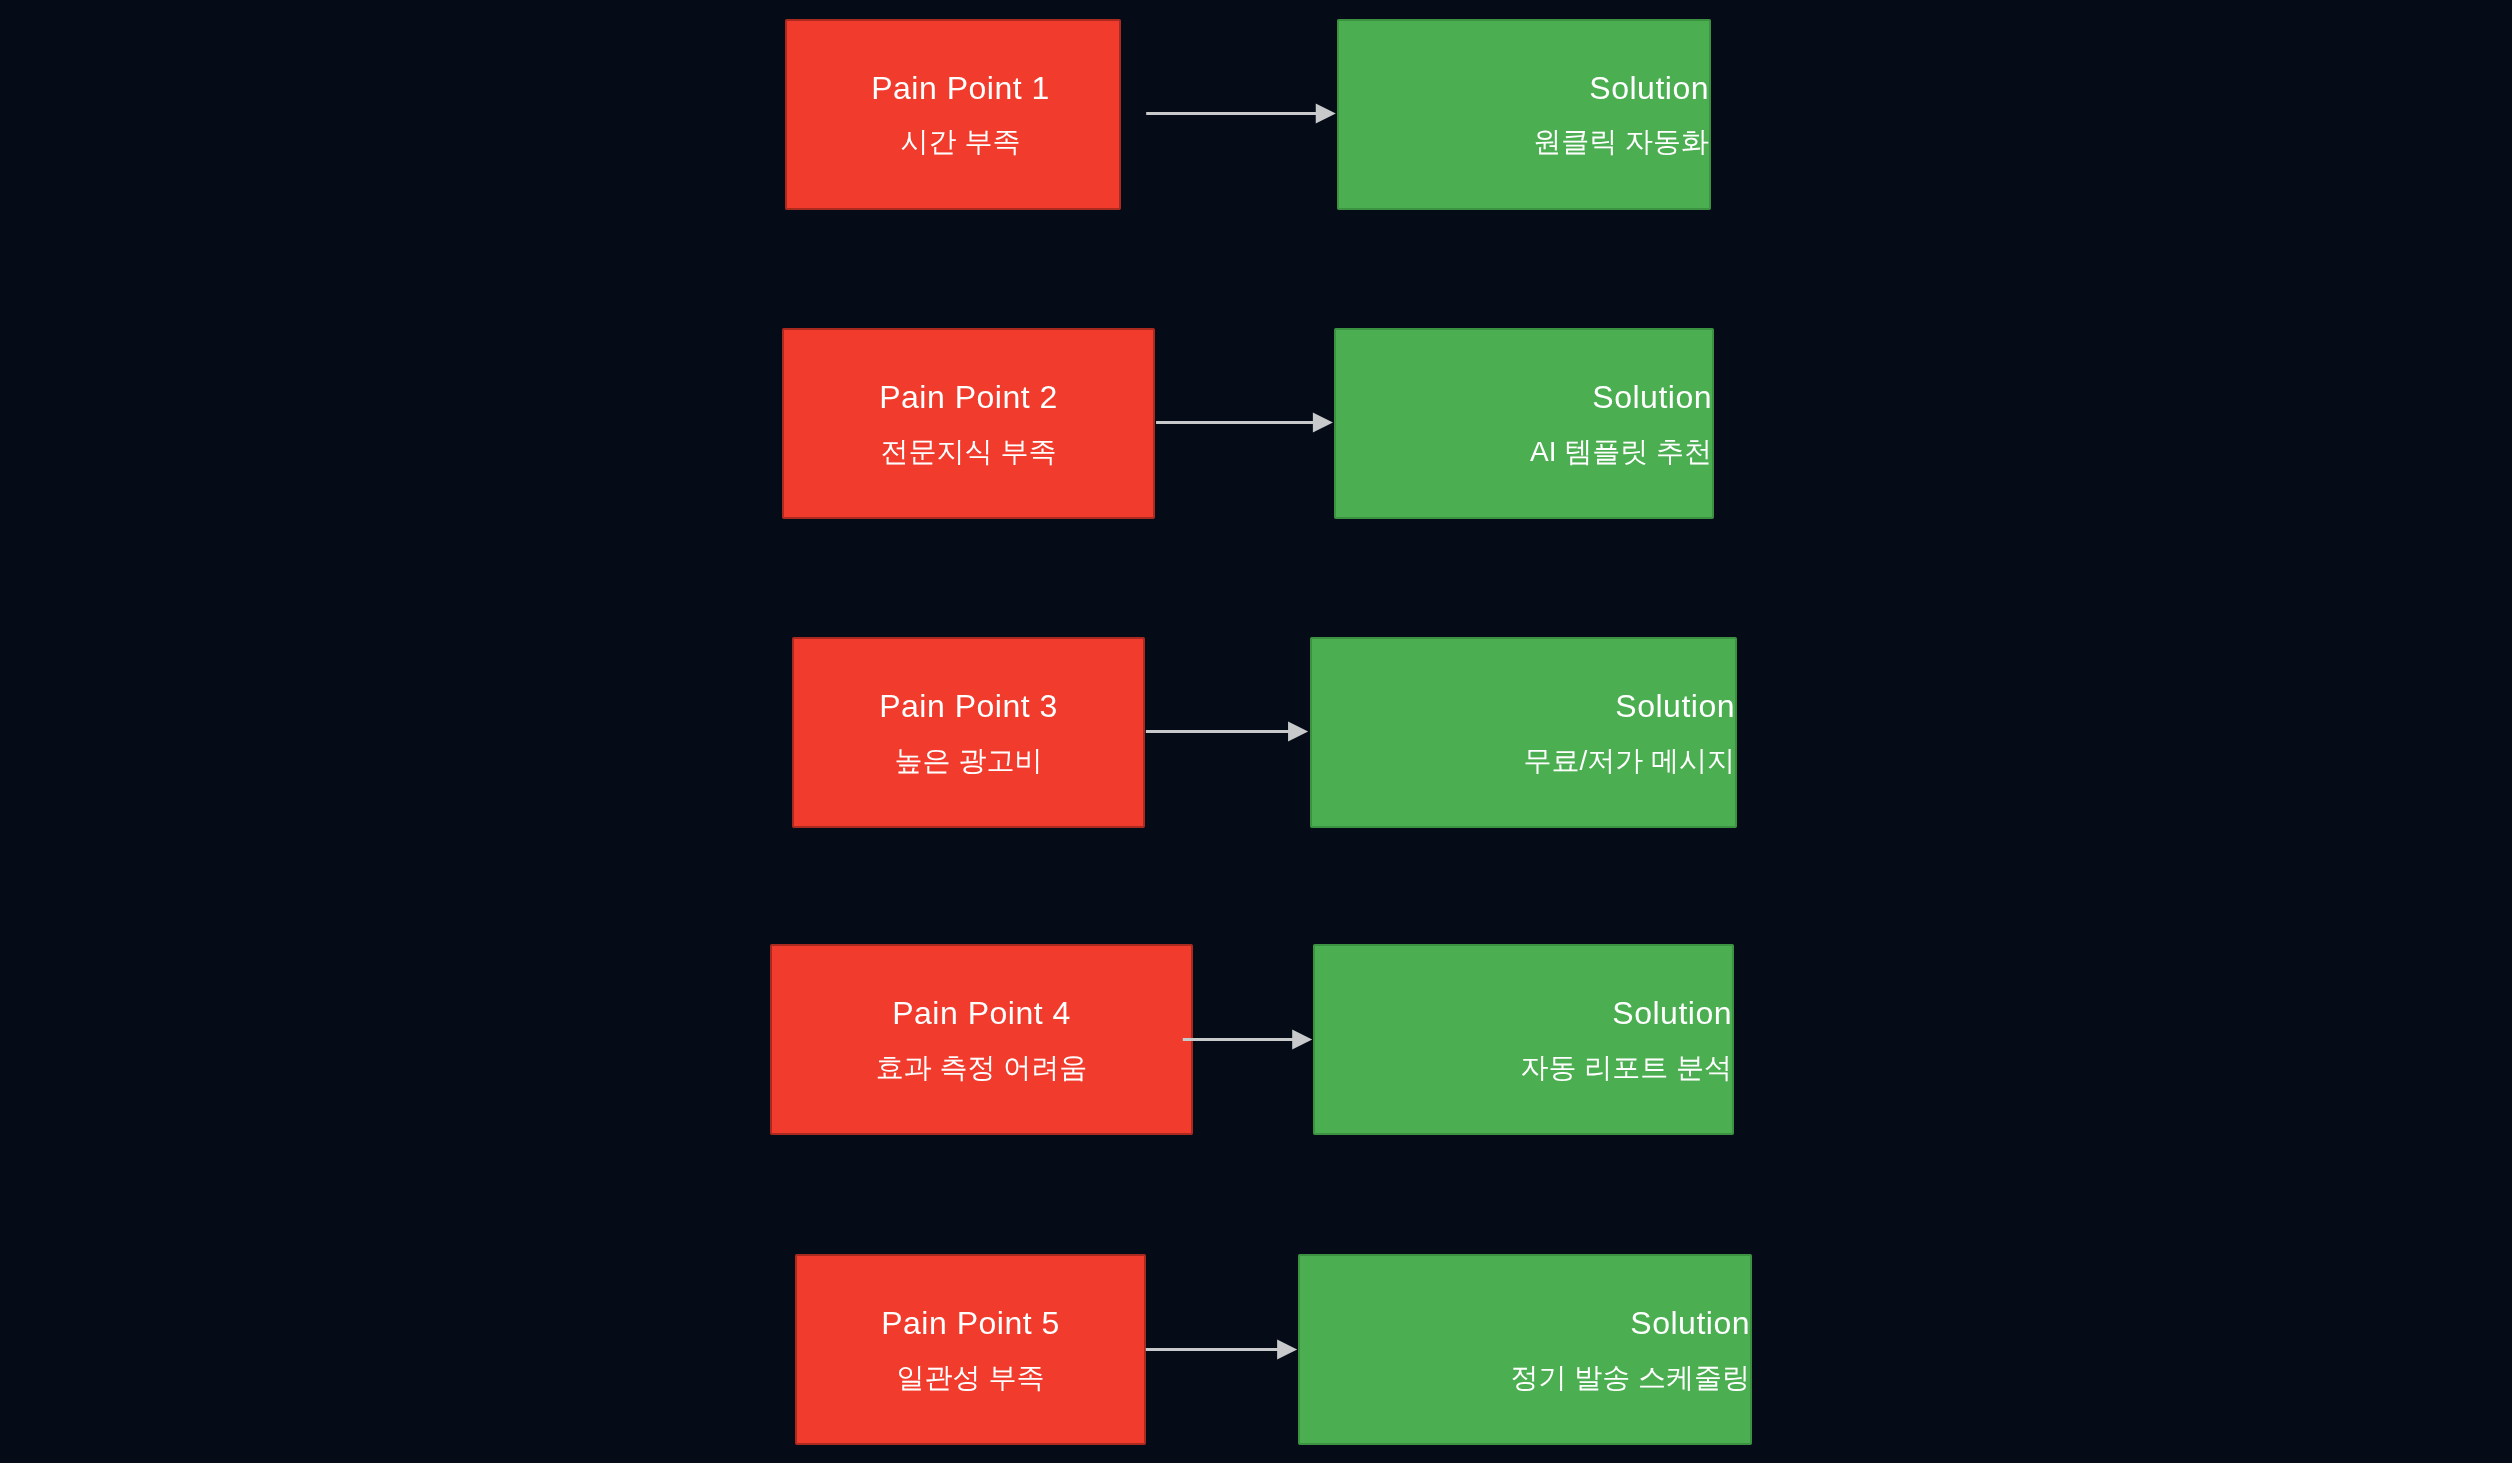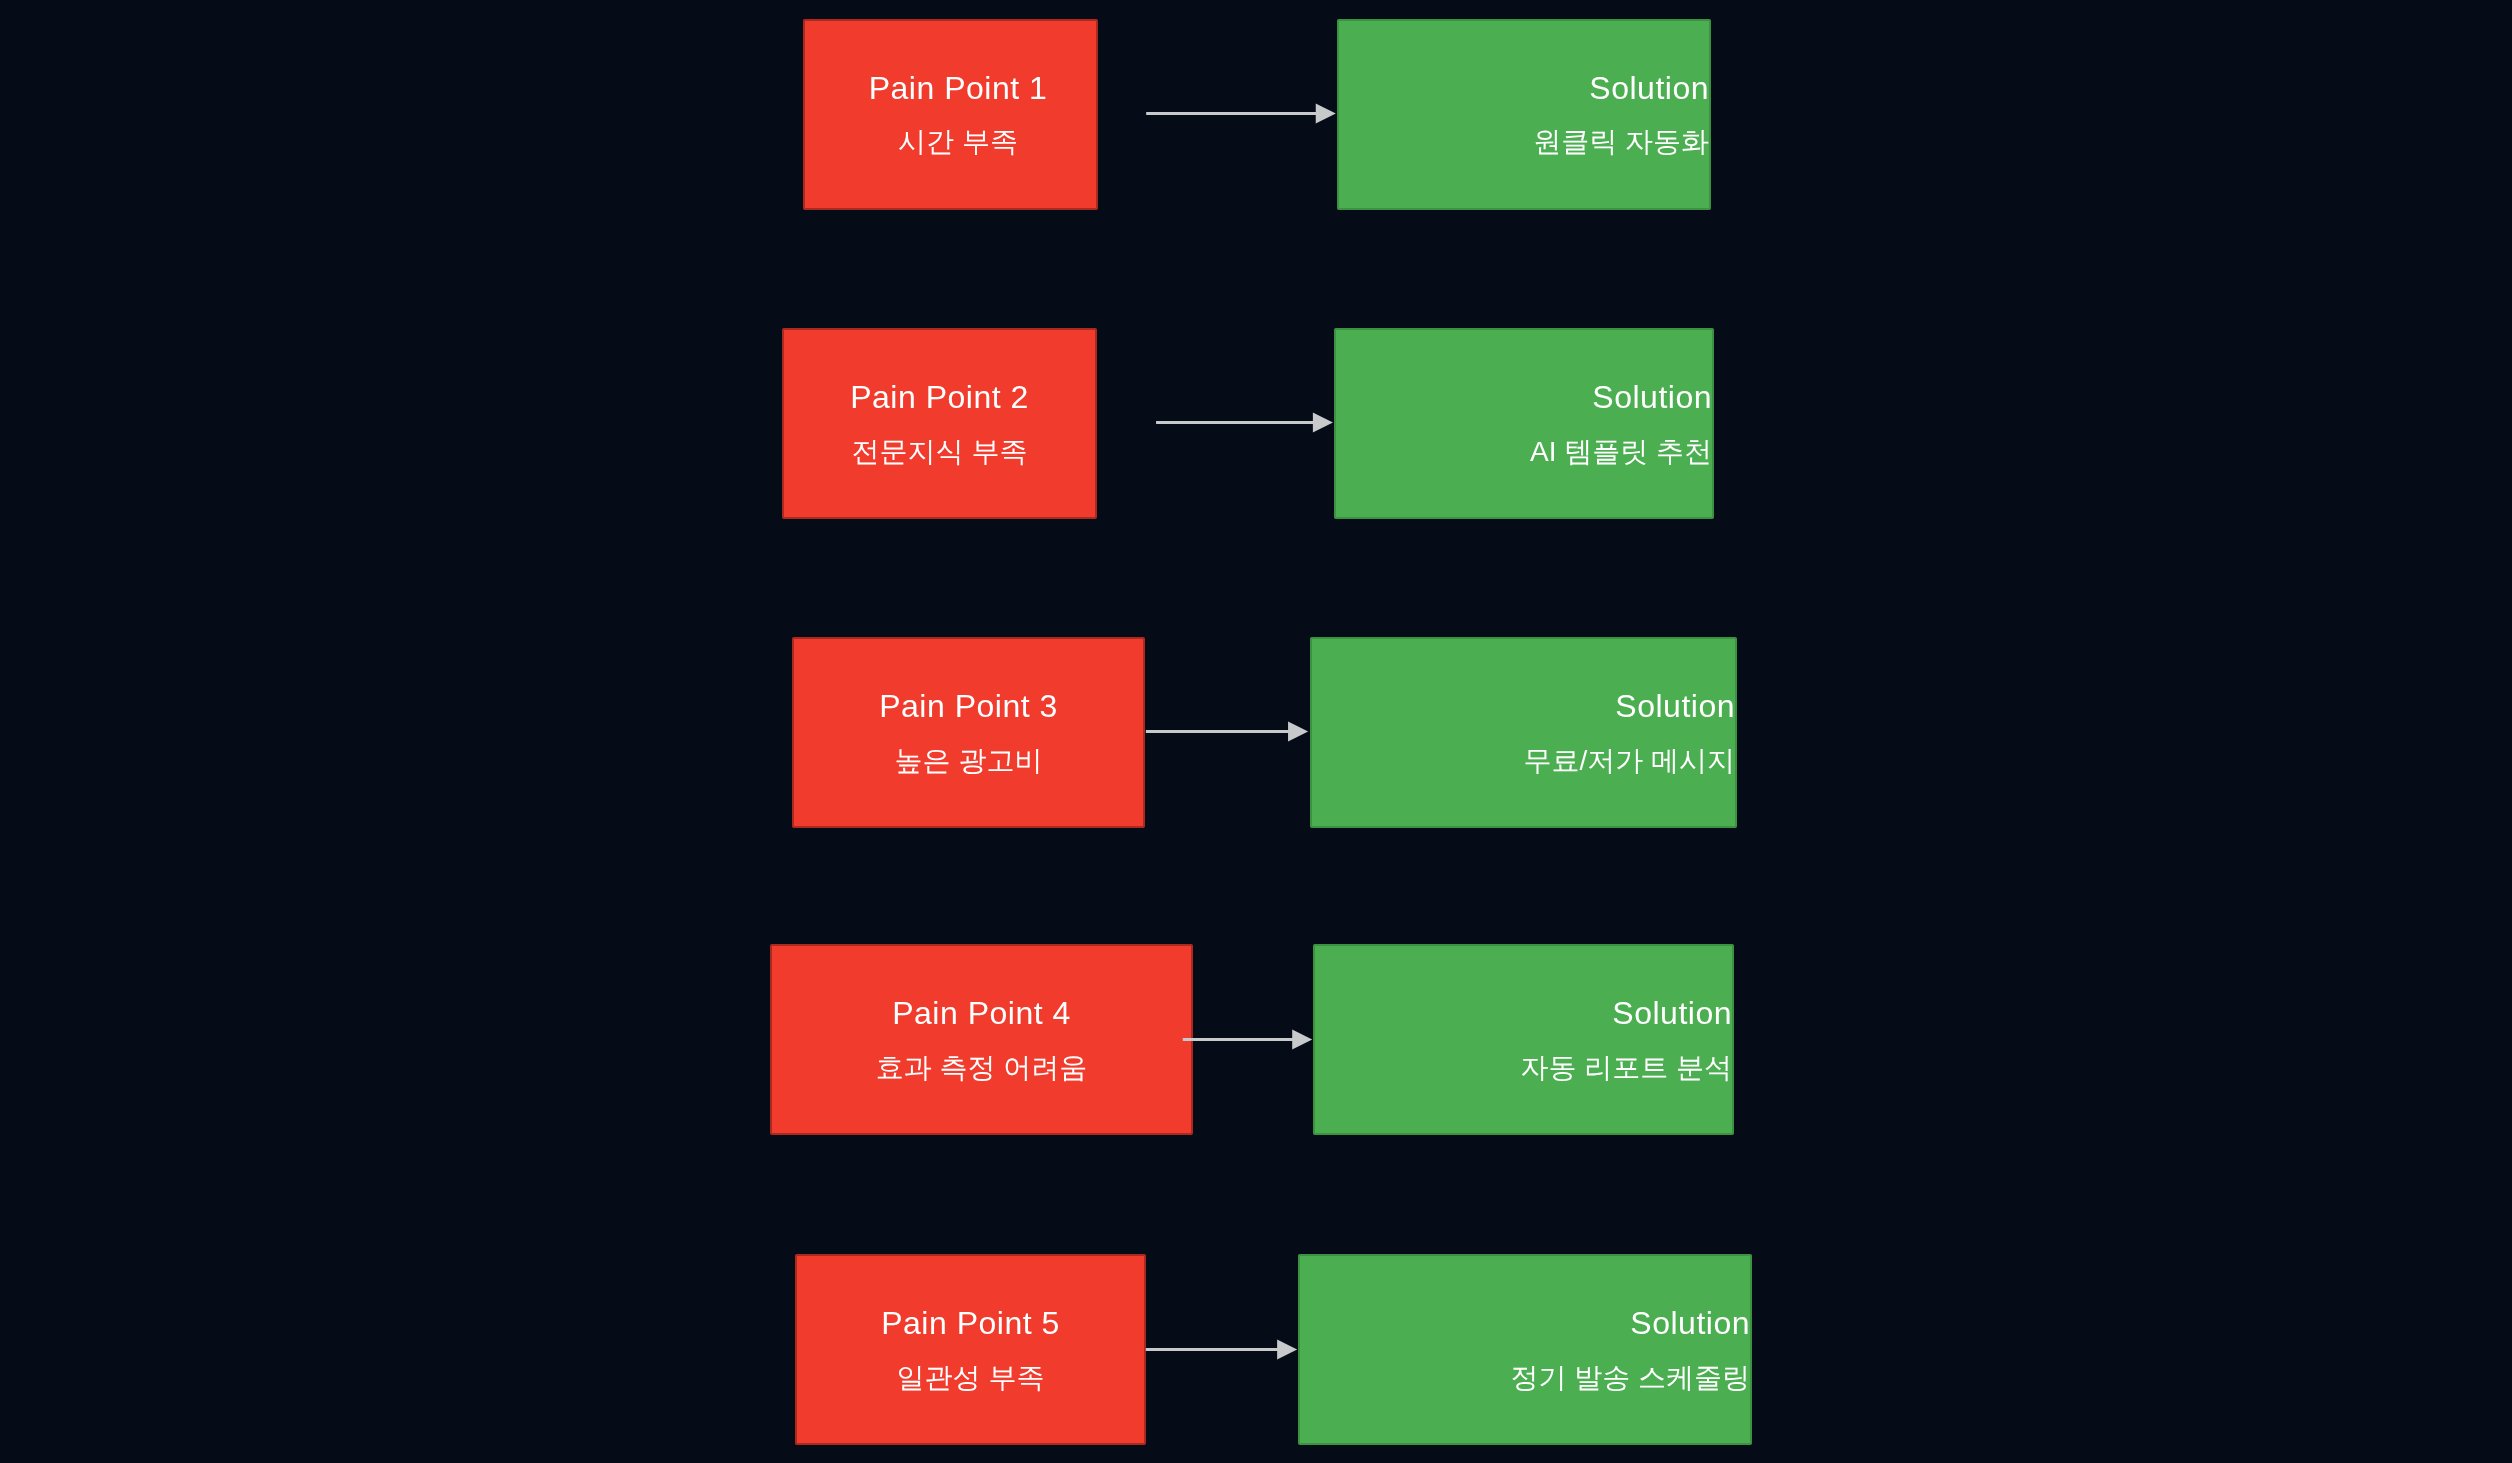--- a/index.html
+++ b/index.html
@@ -56,34 +56,34 @@
     height:31px;
     display:block;
     overflow:visible;
   }
 </style>
 </head>
 <body>
 
 <div class="canvas">
 
-  <div class="node pain" style="left:803px; top:18.5px; width:295px;padding-left:15px;">
+  <div class="node pain" style="left:785px; top:18.5px; width:336px;padding-left:15px;">
     <div class="title">Pain Point 1</div>
     <div class="subtitle">시간 부족</div>
   </div>
   <svg class="arrow-svg" style="left:1145px; top:98px; width:192px;" viewBox="0 0 208 34">
     <line x1="0" y1="17" x2="188" y2="17" stroke="var(--arrow)" stroke-width="3.5"></line>
     <polygon points="186,6 186,28 208,17" fill="var(--arrow)"></polygon>
   </svg>
   <div class="node solution" style="left:1337px; top:18.5px; width:374px;">
     <div class="title">Solution</div>
     <div class="subtitle">원클릭 자동화</div>
   </div>
 
-  <div class="node pain" style="left:782px; top:328px; width:315px;">
+  <div class="node pain" style="left:782px; top:328px; width:373px;">
     <div class="title">Pain Point 2</div>
     <div class="subtitle">전문지식 부족</div>
   </div>
   <svg class="arrow-svg" style="left:1155px; top:407px; width:179px;" viewBox="0 0 194 34">
     <line x1="0" y1="17" x2="174" y2="17" stroke="var(--arrow)" stroke-width="3.5"></line>
     <polygon points="172,6 172,28 194,17" fill="var(--arrow)"></polygon>
   </svg>
   <div class="node solution" style="left:1334px; top:328px; width:380px;">
     <div class="title">Solution</div>
     <div class="subtitle">AI 템플릿 추천</div>

